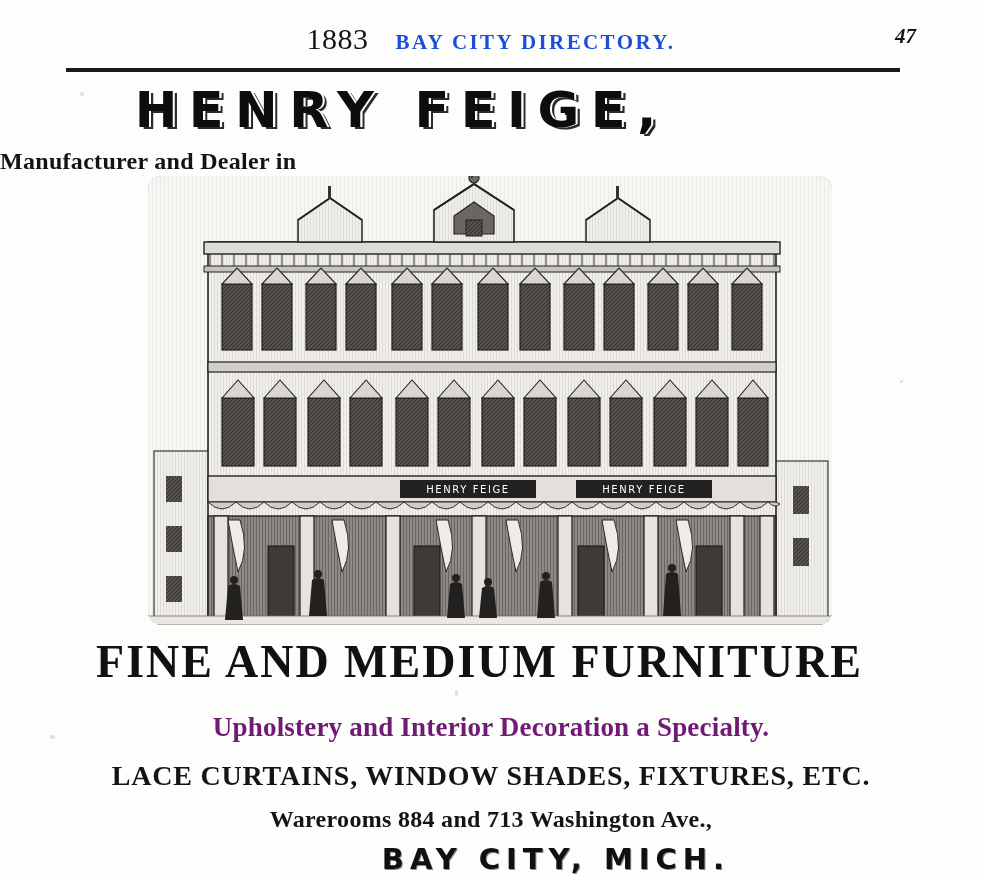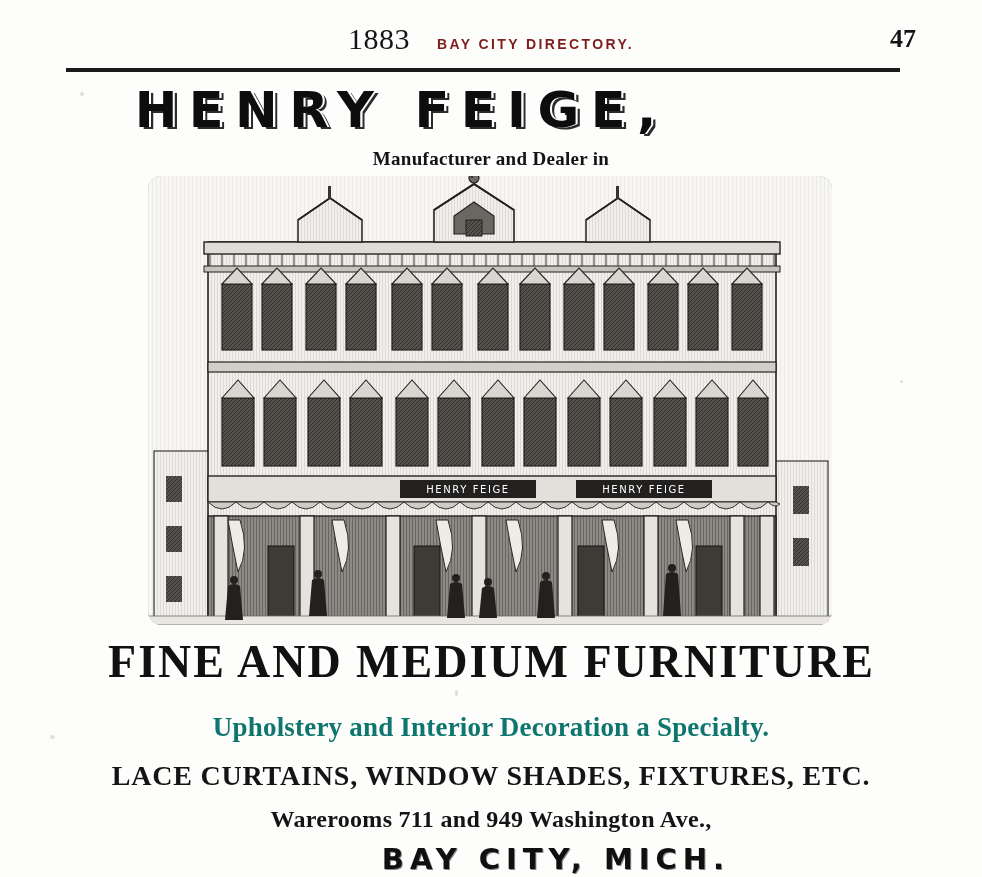--- a/index.html
+++ b/index.html
@@ -36,34 +36,35 @@
     justify-content: center;
   }
   .rh-year {
     font-family: "Liberation Serif", serif;
     font-size: 30px;
     letter-spacing: 0.5px;
     color: #141414;
     margin-right: 27px;
   }
   .rh-title {
-    font-family: Liberation Sans, sans-serif;
-    font-size: 14px;
+    font-family: Liberation Serif, serif;
+    font-size: 21px;
     font-weight: bold;
     letter-spacing: 2.4px;
-    color: #7f1d1d;
+    color: #1d4ed8;
   }
   .rh-pageno {
     position: absolute;
     right: -2px;
     top: 18px;
     font-family: "Liberation Serif", serif;
-    font-size: 26px;
+    font-size: 21px;
     font-weight: bold;
     color: #141414;
+    font-style: italic;
   }
   .rule {
     position: absolute;
     left: 66px;
     top: 68px;
     width: 834px;
     height: 4px;
     background: #1a1a1a;
   }
 
@@ -88,23 +89,22 @@
   .headline .hl-inner {
     display: inline-block;
     transform: scaleX(1.04);
   }
 
   .subline {
     position: absolute;
     left: 0;
     top: 148px;
     width: 982px;
-    text-align: center;
-    font-family: "Liberation Serif", serif;
-    font-size: 19px;
+    font-family: "Liberation Serif", serif;
+    font-size: 24px;
     font-weight: bold;
     letter-spacing: 0.3px;
     color: #141414;
   }
 
   
   .engraving {
     position: absolute;
     left: 148px;
     top: 176px;
@@ -113,41 +113,41 @@
     background: #14b8a6;
     border-radius: 14px;
     overflow: hidden;
     box-shadow: inset 0 0 0 1px #d8d6d2;
   }
   .engraving svg { display: block; }
 
   
   .line-main {
     position: absolute;
-    left: 16px;
+    left: 4px;
     top: 635px;
     width: 951px;
     text-align: center;
     font-family: "Liberation Serif", serif;
     font-size: 46px;
     font-weight: bold;
     letter-spacing: 2px;
     color: #111111;
   }
   .line-2 {
     position: absolute;
     left: 0;
     top: 712px;
     width: 982px;
     text-align: center;
     font-family: "Liberation Serif", serif;
     font-size: 27px;
     font-weight: bold;
     letter-spacing: 0.2px;
-    color: #0f766e;
+    color: #701a75;
   }
   .line-3 {
     position: absolute;
     left: 0;
     top: 760px;
     width: 982px;
     text-align: center;
     font-family: "Liberation Serif", serif;
     font-size: 28px;
     font-weight: bold;
@@ -395,21 +395,21 @@
           <circle cx="524" cy="392" r="4"></circle>
           <path d="M518 398 q6 -4 12 0 l3 42 h-18 Z"></path>
         </g>
       </g>
     </svg>
   </div>
 
   <div class="line-main">FINE AND MEDIUM FURNITURE</div>
   <div class="line-2">Upholstery and Interior Decoration a Specialty.</div>
   <div class="line-3">LACE CURTAINS, WINDOW SHADES, FIXTURES, ETC.</div>
-  <div class="line-4">Warerooms 711 and 949 Washington Ave.,</div>
+  <div class="line-4">Warerooms 884 and 713 Washington Ave.,</div>
   <div class="line-city">
     <span class="city-inner">BAY CITY, MICH.</span>
   </div>
 
   <div class="speckle" style="left:80px;top:92px;width:4px;height:4px;"></div>
   <div class="speckle" style="left:900px;top:380px;width:3px;height:3px;"></div>
   <div class="speckle" style="left:50px;top:735px;width:5px;height:4px;"></div>
   <div class="speckle" style="left:455px;top:690px;width:3px;height:6px;"></div>
 </div>
 

